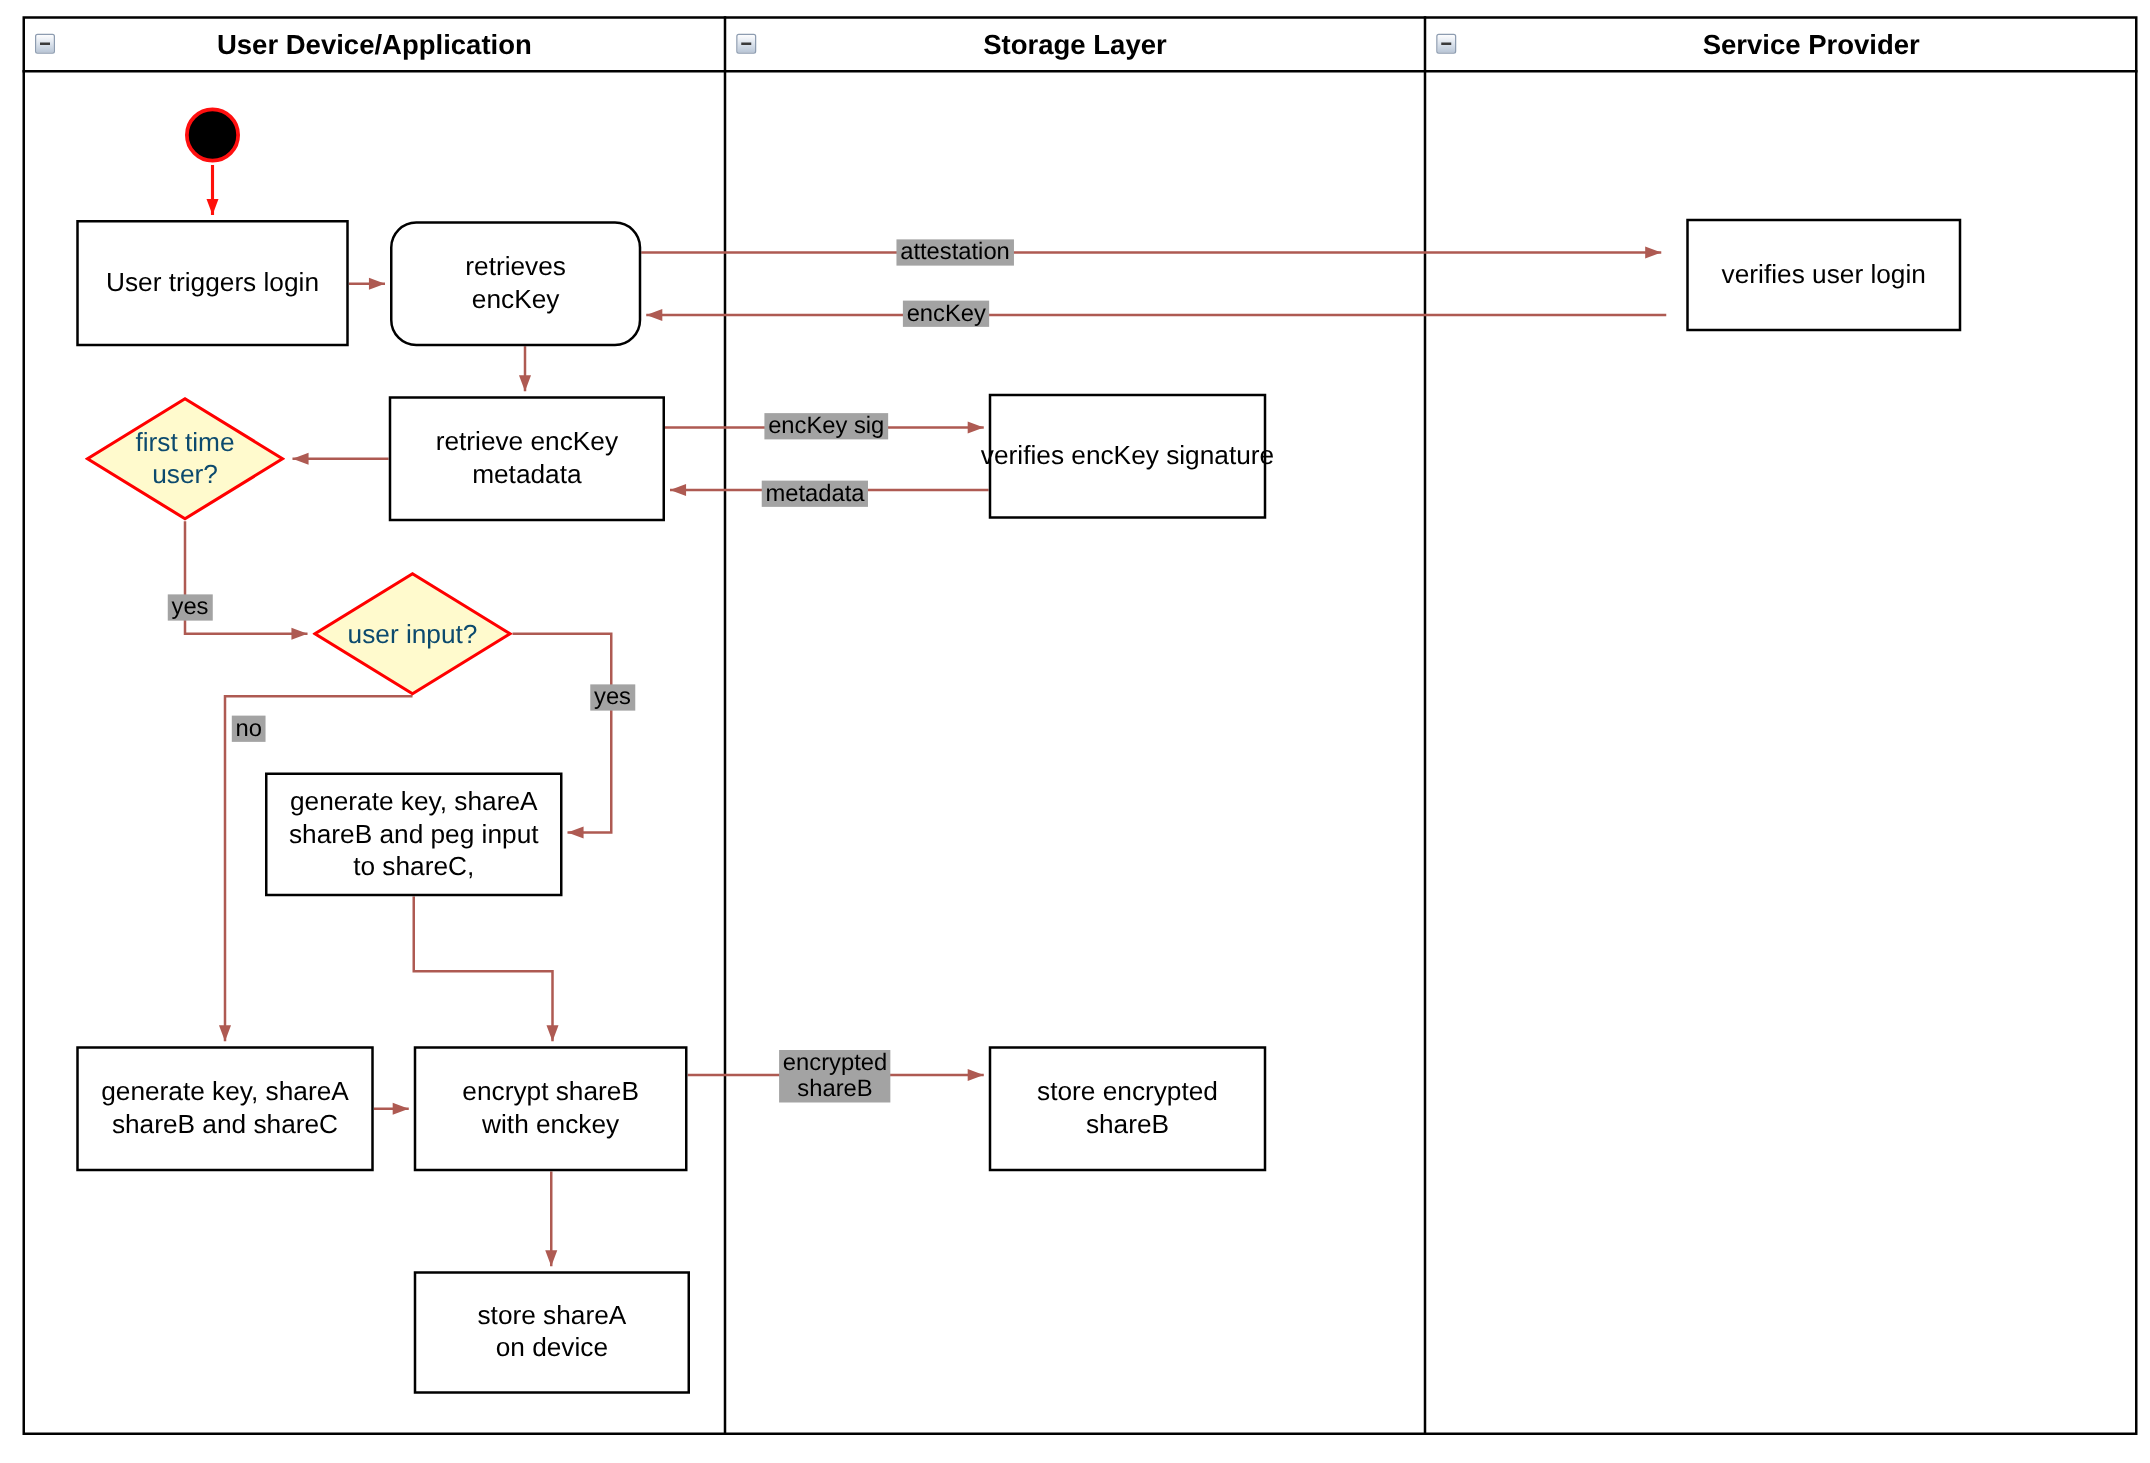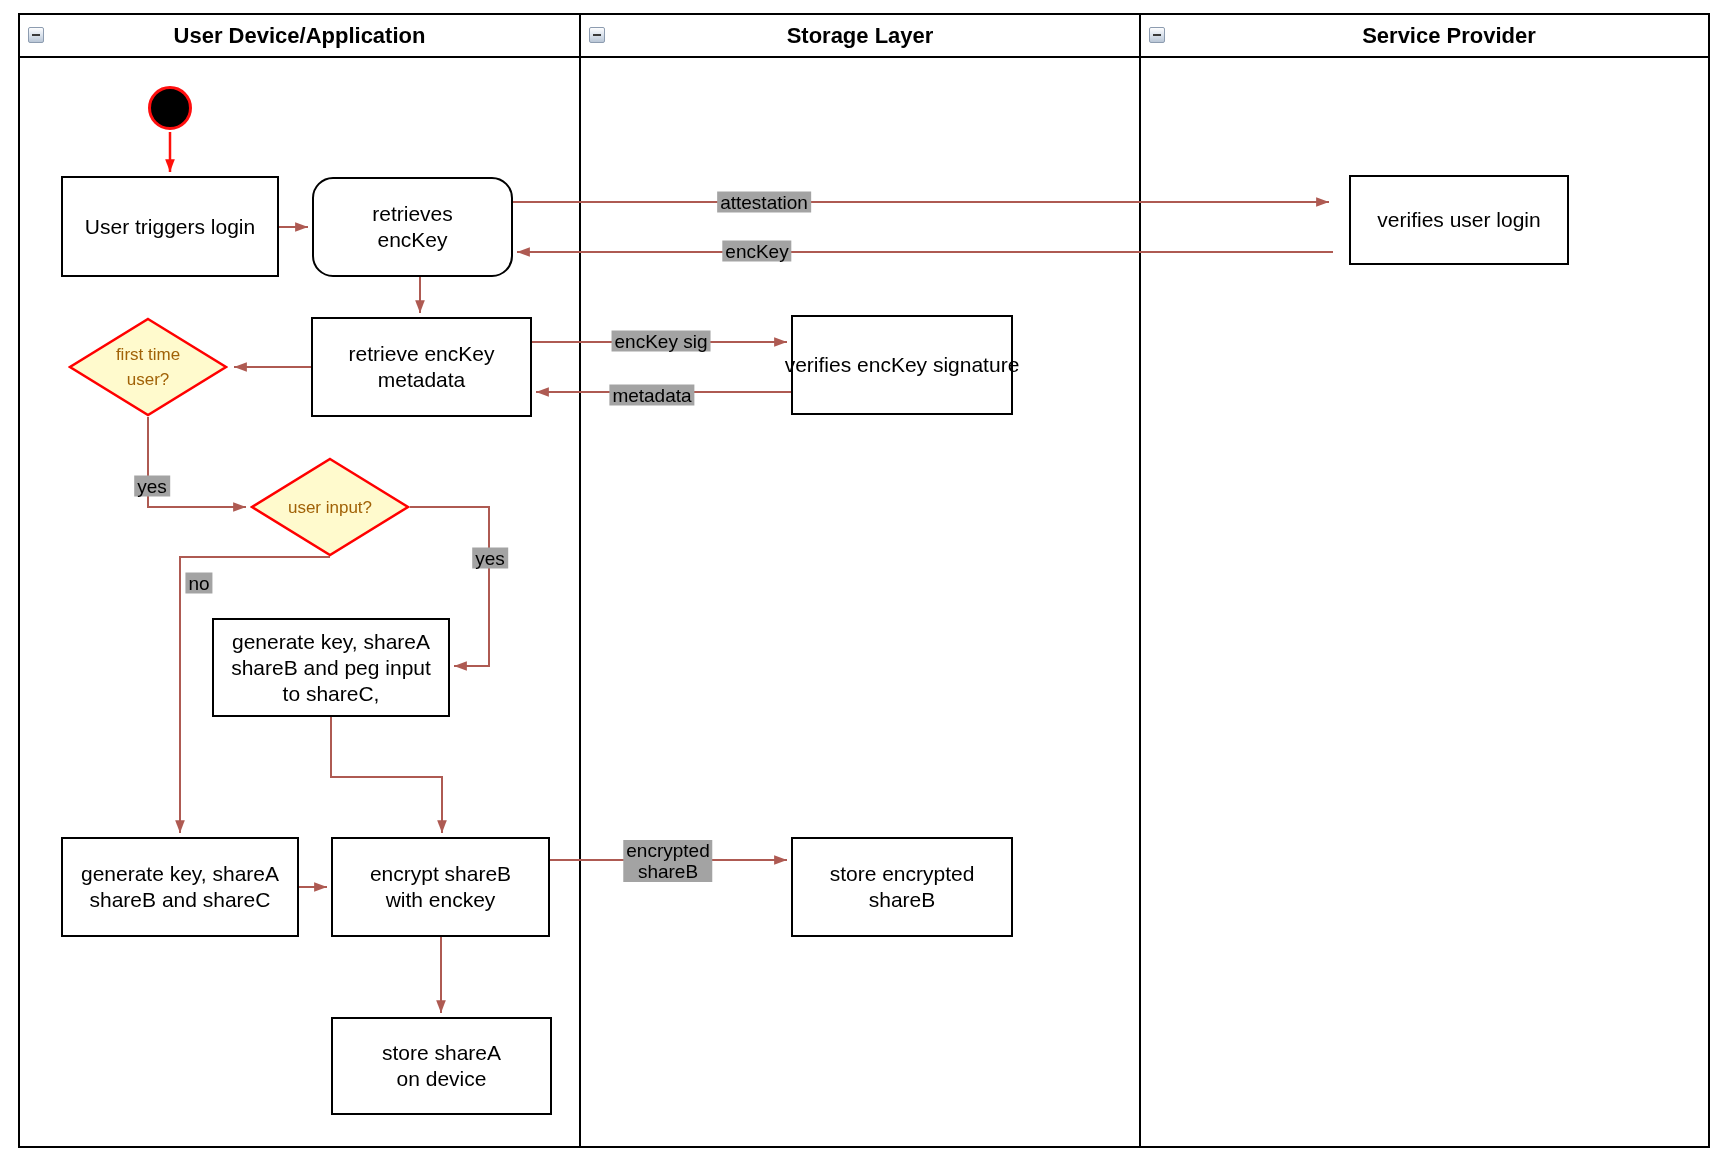--- a/index.html
+++ b/index.html
@@ -25,21 +25,21 @@
   .node { position:absolute; background:#ffffff; border:2px solid #000;
           display:flex; align-items:center; justify-content:center; text-align:center;
           font-size:21px; line-height:26px; color:#000; white-space:pre-line; }
   .node.nowrap { white-space:nowrap; overflow:visible; }
 
   .start-circle { position:absolute; left:148px; top:86px; width:44px; height:44px;
                   background:#000; border:3px solid #ff0f0f; border-radius:50%; }
 
   .diamond-wrap { position:absolute; }
   .diamond-label { position:absolute; display:flex; align-items:center; justify-content:center;
-                   text-align:center; font-size:17px; line-height:25px; color:#a16207; white-space:pre-line; }
+                   text-align:center; font-size:21px; line-height:25px; color:#0c4a6e; white-space:pre-line; }
 
   
   .elabel { position:absolute; transform:translate(-50%,-50%); background:#a3a3a3;
             padding:0 3px; font-size:19px; line-height:21px; color:#000;
             text-align:center; white-space:pre-line; }
 
   svg.edges { position:absolute; left:0; top:0; width:1720px; height:1170px; pointer-events:none; }
   svg.edges path { pointer-events:stroke; }
 </style>
 </head>

